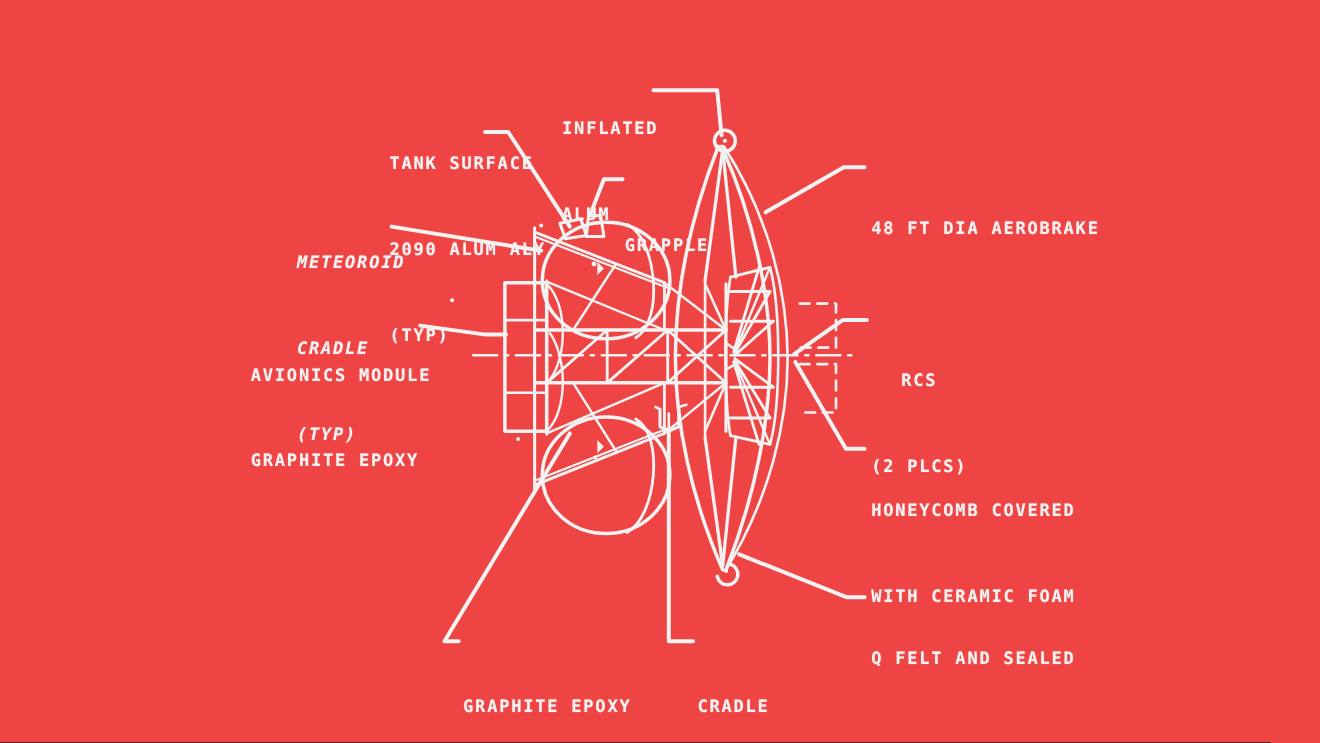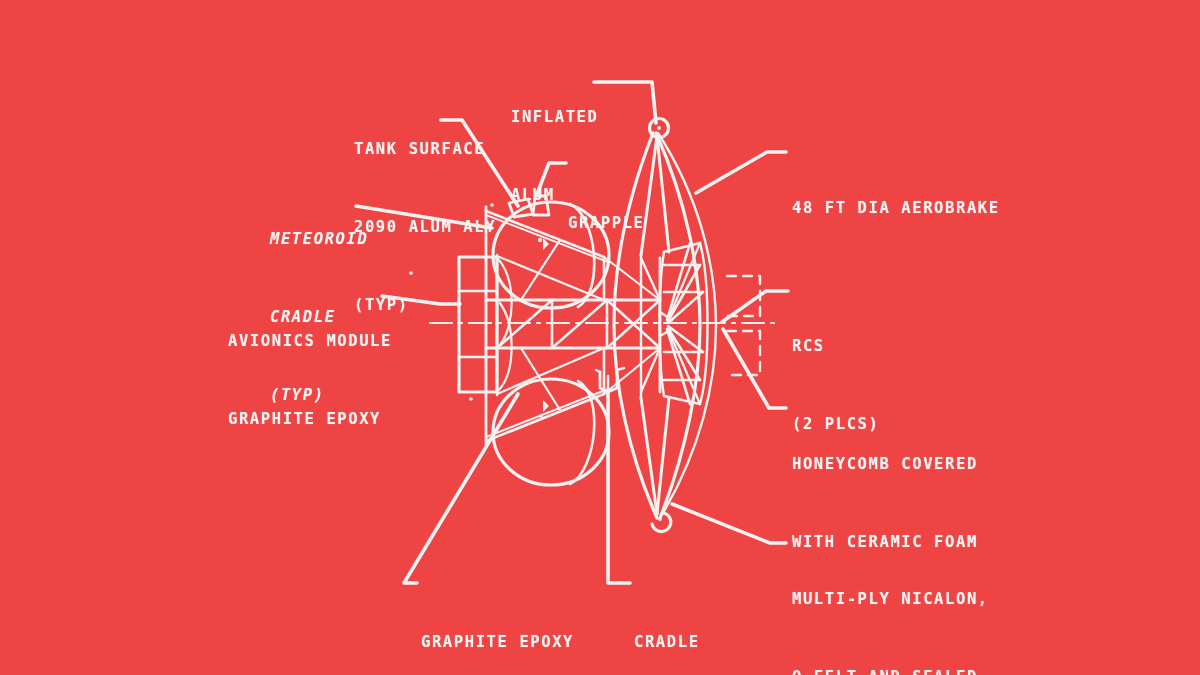--- a/index.html
+++ b/index.html
@@ -235,33 +235,32 @@
     <span>METEOROID</span>
     <span>CRADLE</span>
     <span>(TYP)</span>
   </div>
 
   <div class="lbl" style="left:228px; top:276px;">
     <span>AVIONICS MODULE</span>
     <span>GRAPHITE EPOXY</span>
   </div>
 
-  <div class="lbl" style="left:792px; top:281px;">
+  <div class="lbl" style="left:792px; top:281px;text-align:center;">
     <span>RCS</span>
     <span>(2 PLCS)</span>
   </div>
 
   <div class="lbl" style="left:792px; top:399px;">
     <span>HONEYCOMB COVERED</span>
     <span>WITH CERAMIC FOAM</span>
     
   </div>
 
   <div class="lbl" style="left:792px; top:534px;">
-    <span>MULTI-PLY NICALON,</span>
     <span>Q FELT AND SEALED</span>
     
     
   </div>
 
   <div class="lbl" style="left:421px; top:577px;">
     <span>GRAPHITE EPOXY</span>
     
   </div>
 

